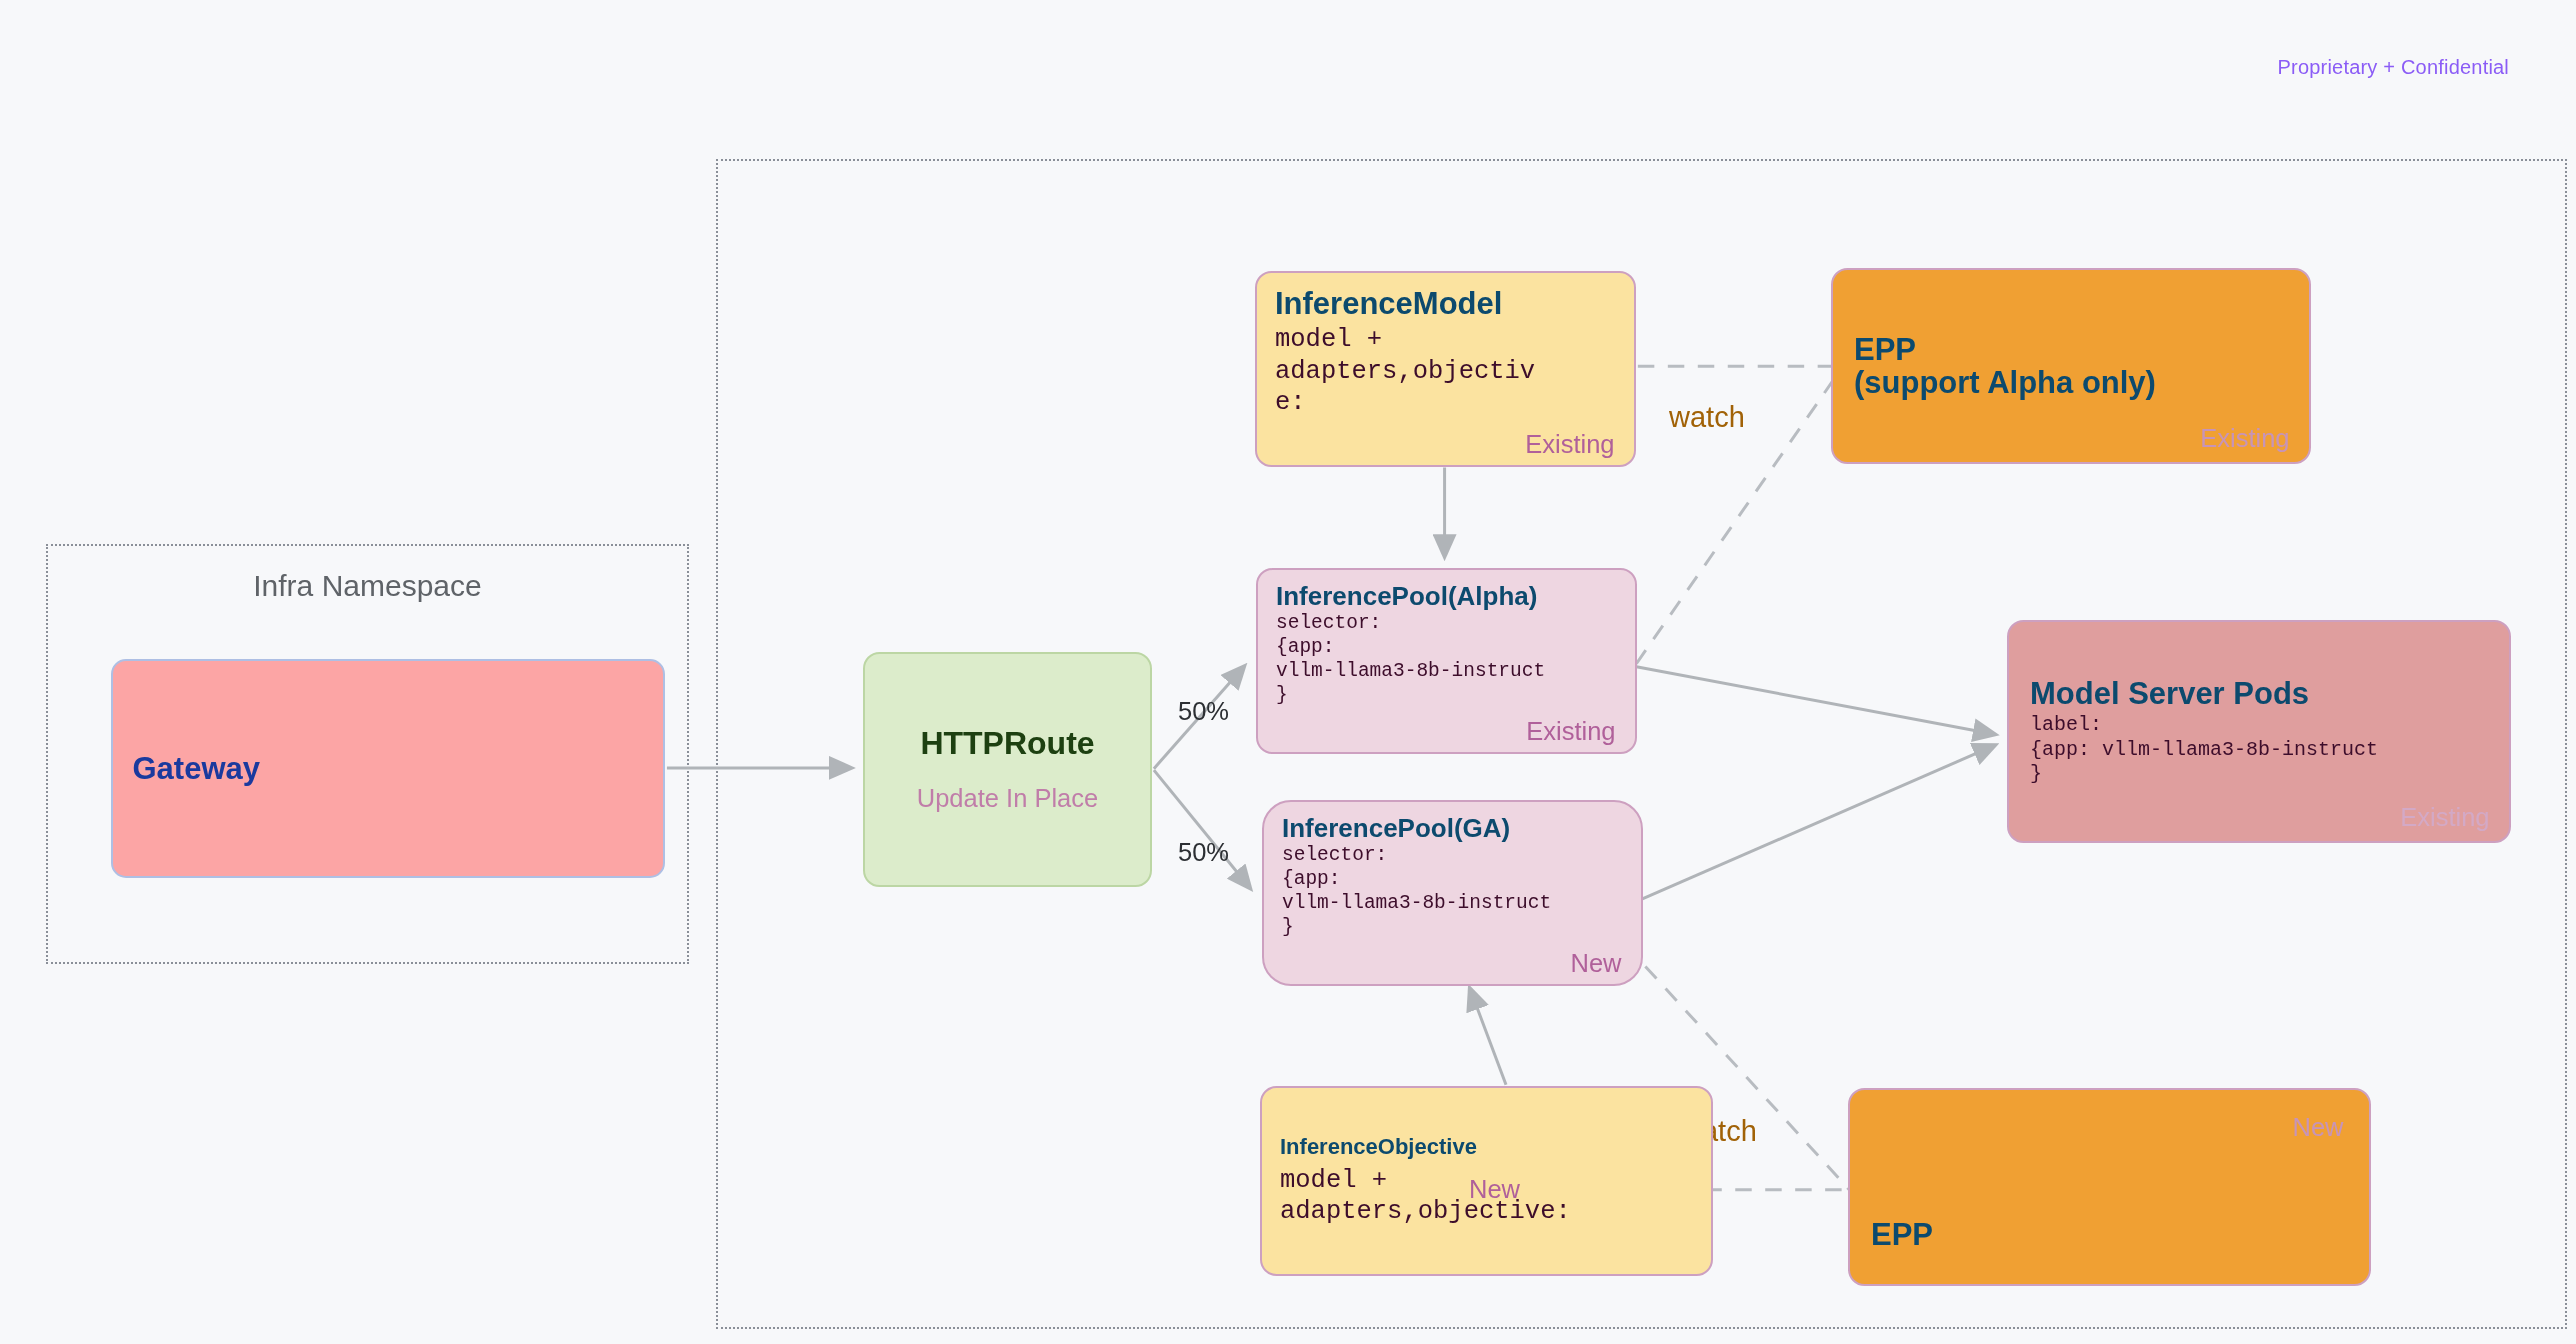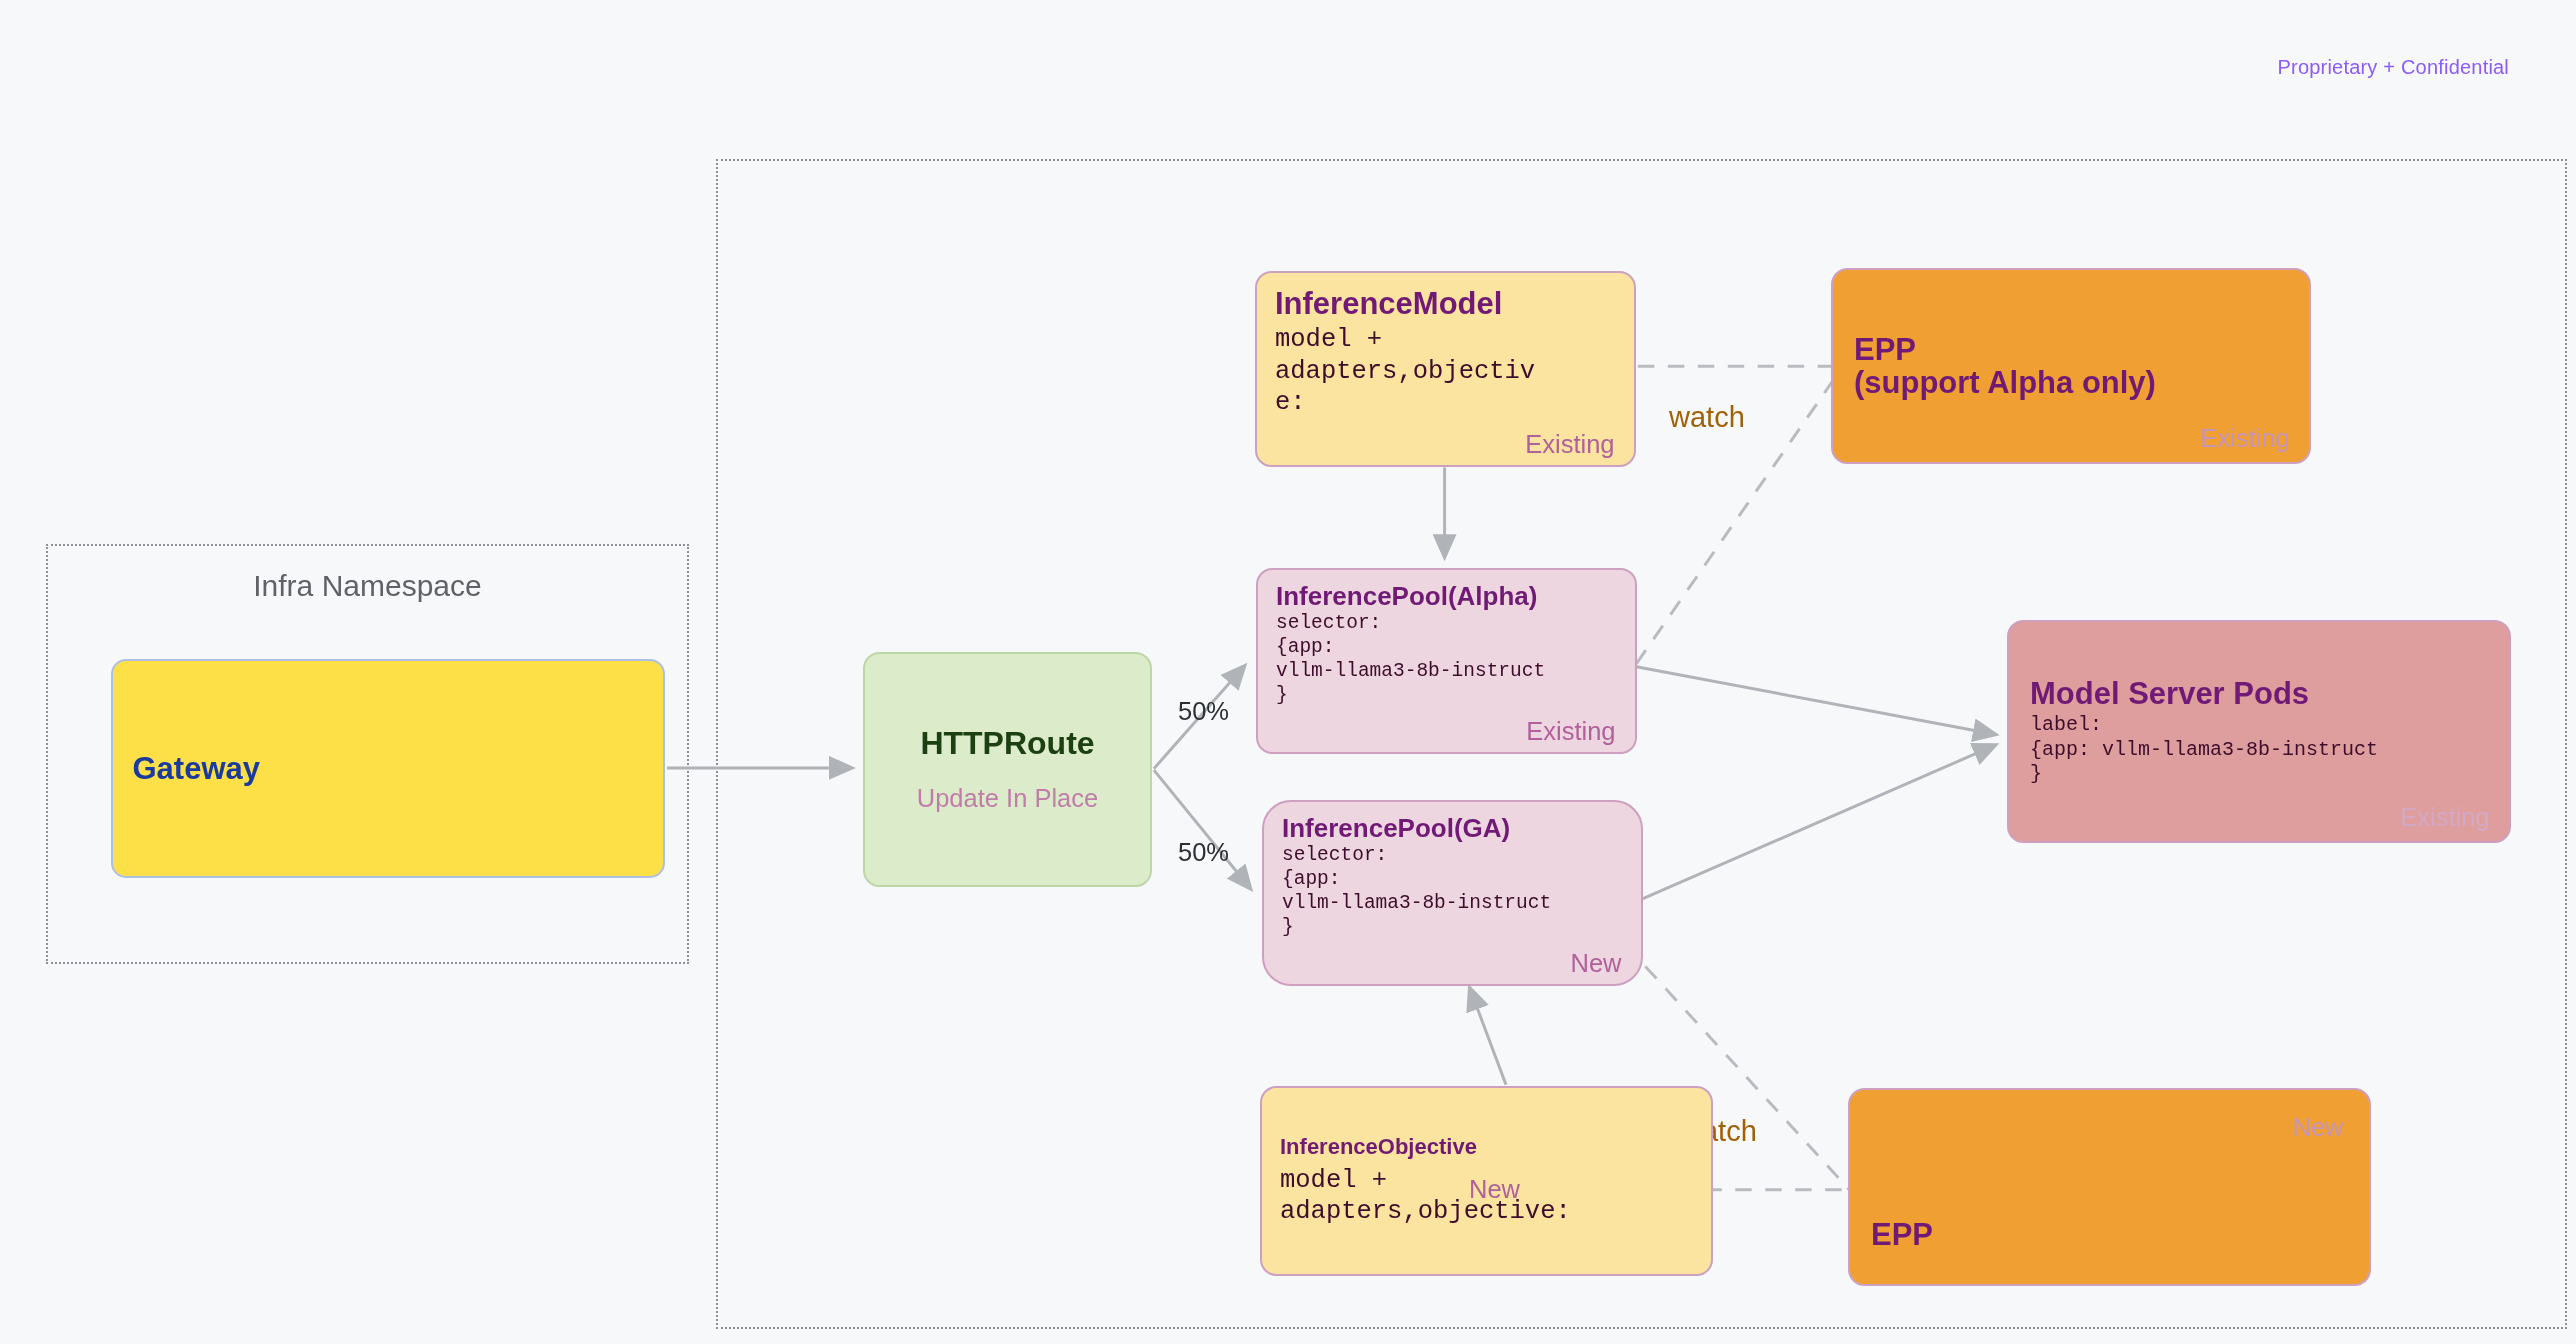--- a/index.html
+++ b/index.html
@@ -48,21 +48,21 @@
     box-sizing: border-box;
     border-radius: 16.5px;
     border: 2.2px solid #cda0c0;
     padding: 16.5px 19.5px;
     display: flex;
     flex-direction: column;
     justify-content: center;
   }
   .node .title {
     font-weight: bold;
-    color: #701a75;
+    color: #0c4a6e;
     line-height: 1.08;
   }
   .node .mono {
     font-family: "Liberation Mono", "DejaVu Sans Mono", monospace;
     color: #3d0d2b;
     line-height: 1.22;
     white-space: pre-line;
   }
   .tag {
     color: #b0609a;
@@ -72,21 +72,21 @@
     position: absolute;
     right: 19.5px;
   }
 
   
   .fill-yellow  { background: #fbe3a0; }
   .fill-orange  { background: #f0a033; }
   .fill-pink    { background: #eed6e1; }
   .fill-red     { background: #df9e9e; }
   .fill-green   { background: #dceccb; border-color: #bcd6a4; }
-  .fill-blue    { background: #fde047; border-color: #aebfe4; }
+  .fill-blue    { background: #fca5a5; border-color: #aebfe4; }
 
   .tag-on-orange { color: #c794b8; }
   .tag-on-red    { color: #d3a9c6; }
 
   
   #box-gateway {
     left: 111px; top: 659px; width: 554px; height: 219px;
     border-radius: 15px;
   }
   #box-gateway .title { font-size: 31px; color: #1a3a9e; }

